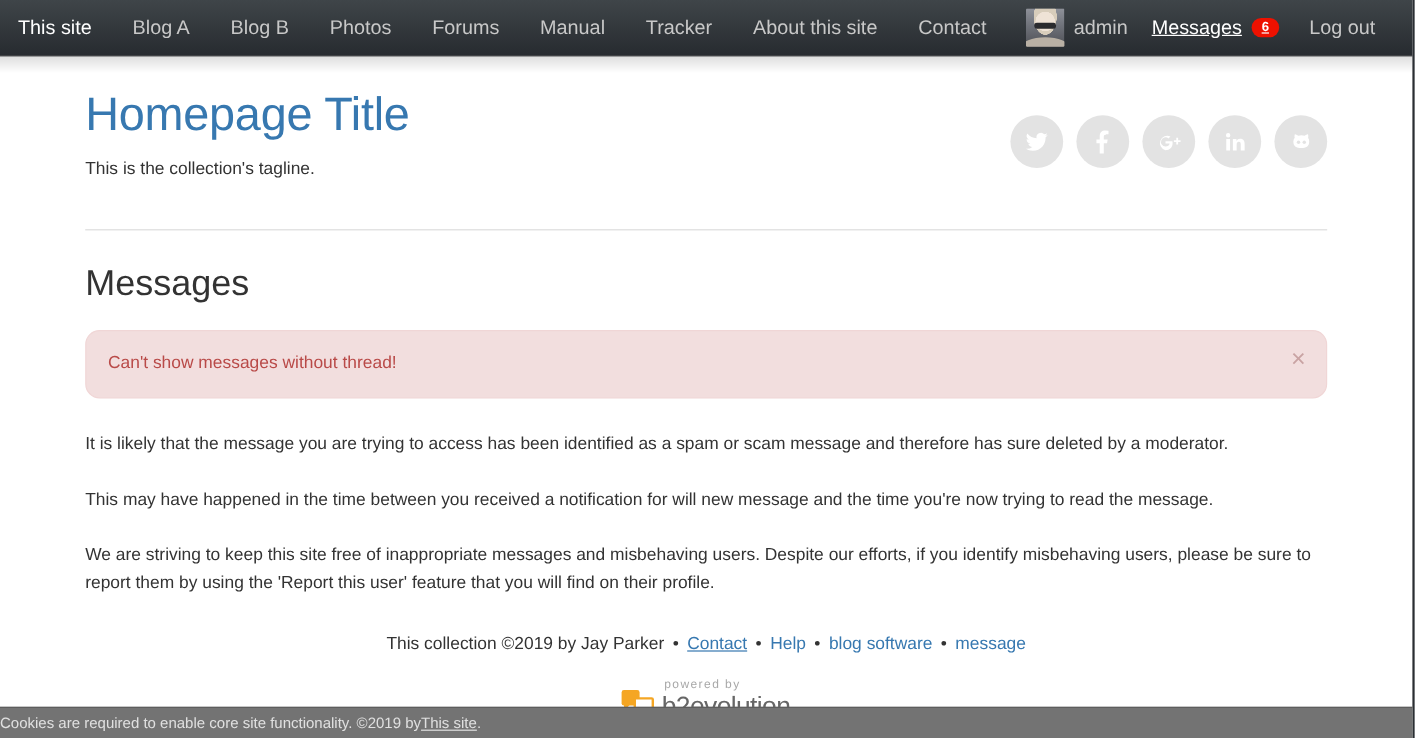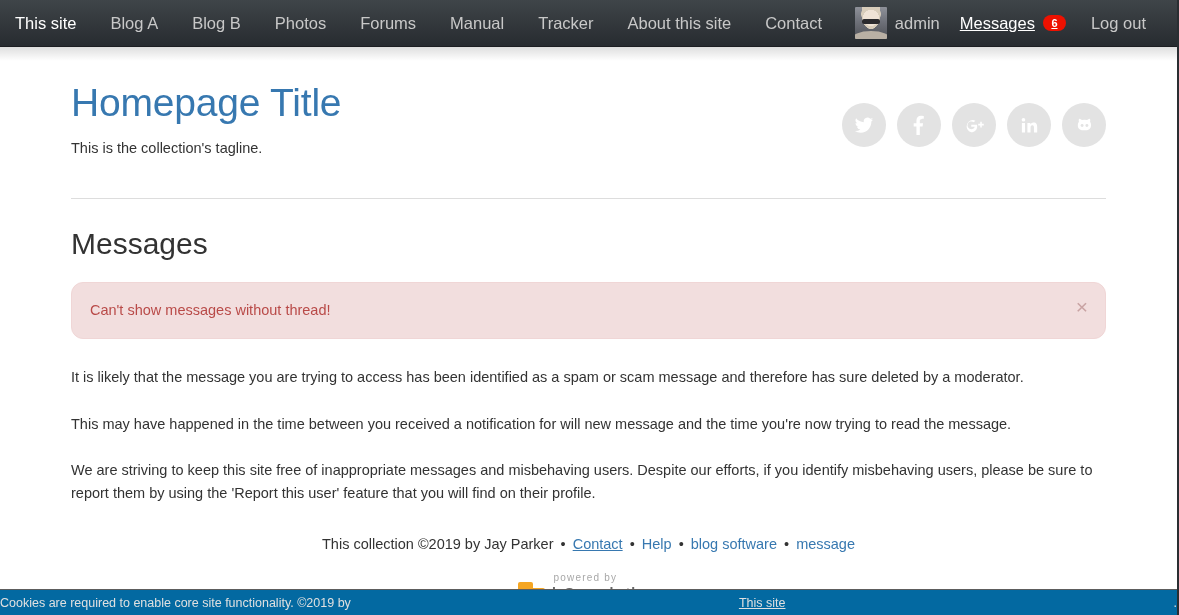--- a/index.html
+++ b/index.html
@@ -140,21 +140,21 @@
     top: 47px; left: 0; right: 0;
     height: 14px;
     background: linear-gradient(to bottom, rgba(0,0,0,0.13), rgba(0,0,0,0));
     pointer-events: none;
     z-index: 4;
   }
 
   
   .container {
     width: 1035px;
-    margin: 8px auto;
+    margin: 1px auto;
     padding: 0;
     position: relative;
   }
 
   
   #site-header {
     padding-top: 24px;
     position: relative;
     min-height: 120px;
   }
@@ -328,27 +328,27 @@
   }
   .logo-name .b2 { color: #666666; }
 
   
   #cookie-bar {
     position: absolute;
     left: 0;
     right: 0;
     bottom: 0;
     height: 26px;
-    background: #0369a1;
+    background: #737373;
     border-top: 1px solid #5d5d5d;
     color: #e0e0e0;
     font-size: 12.5px;
     display: flex;
     align-items: center;
-    justify-content: space-between;
+    justify-content: flex-start;
     box-sizing: border-box;
     z-index: 6;
   }
   #cookie-bar a {
     color: #e0e0e0;
     text-decoration: underline;
     cursor: pointer;
   }
 </style>
 </head>

